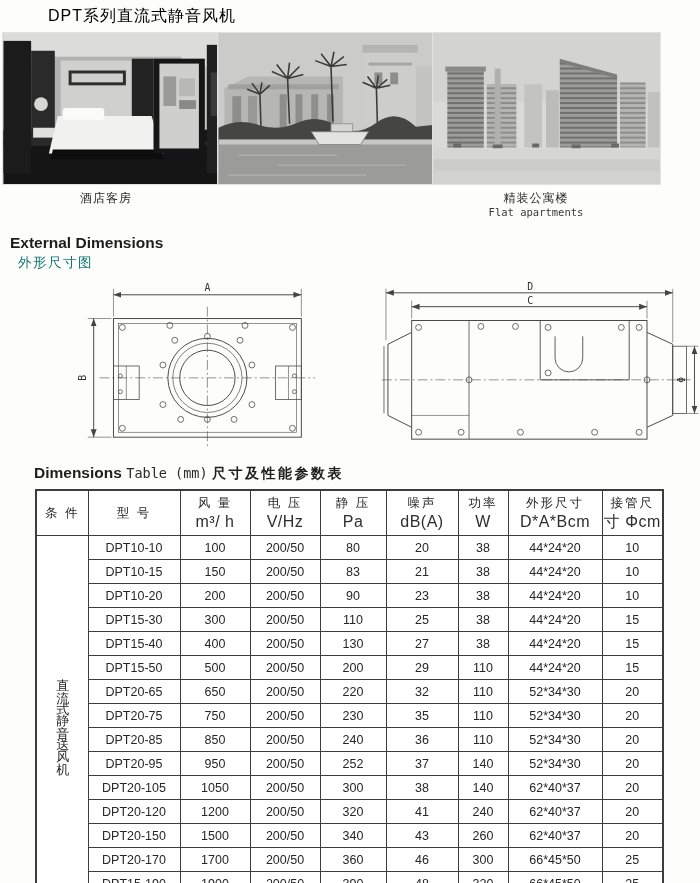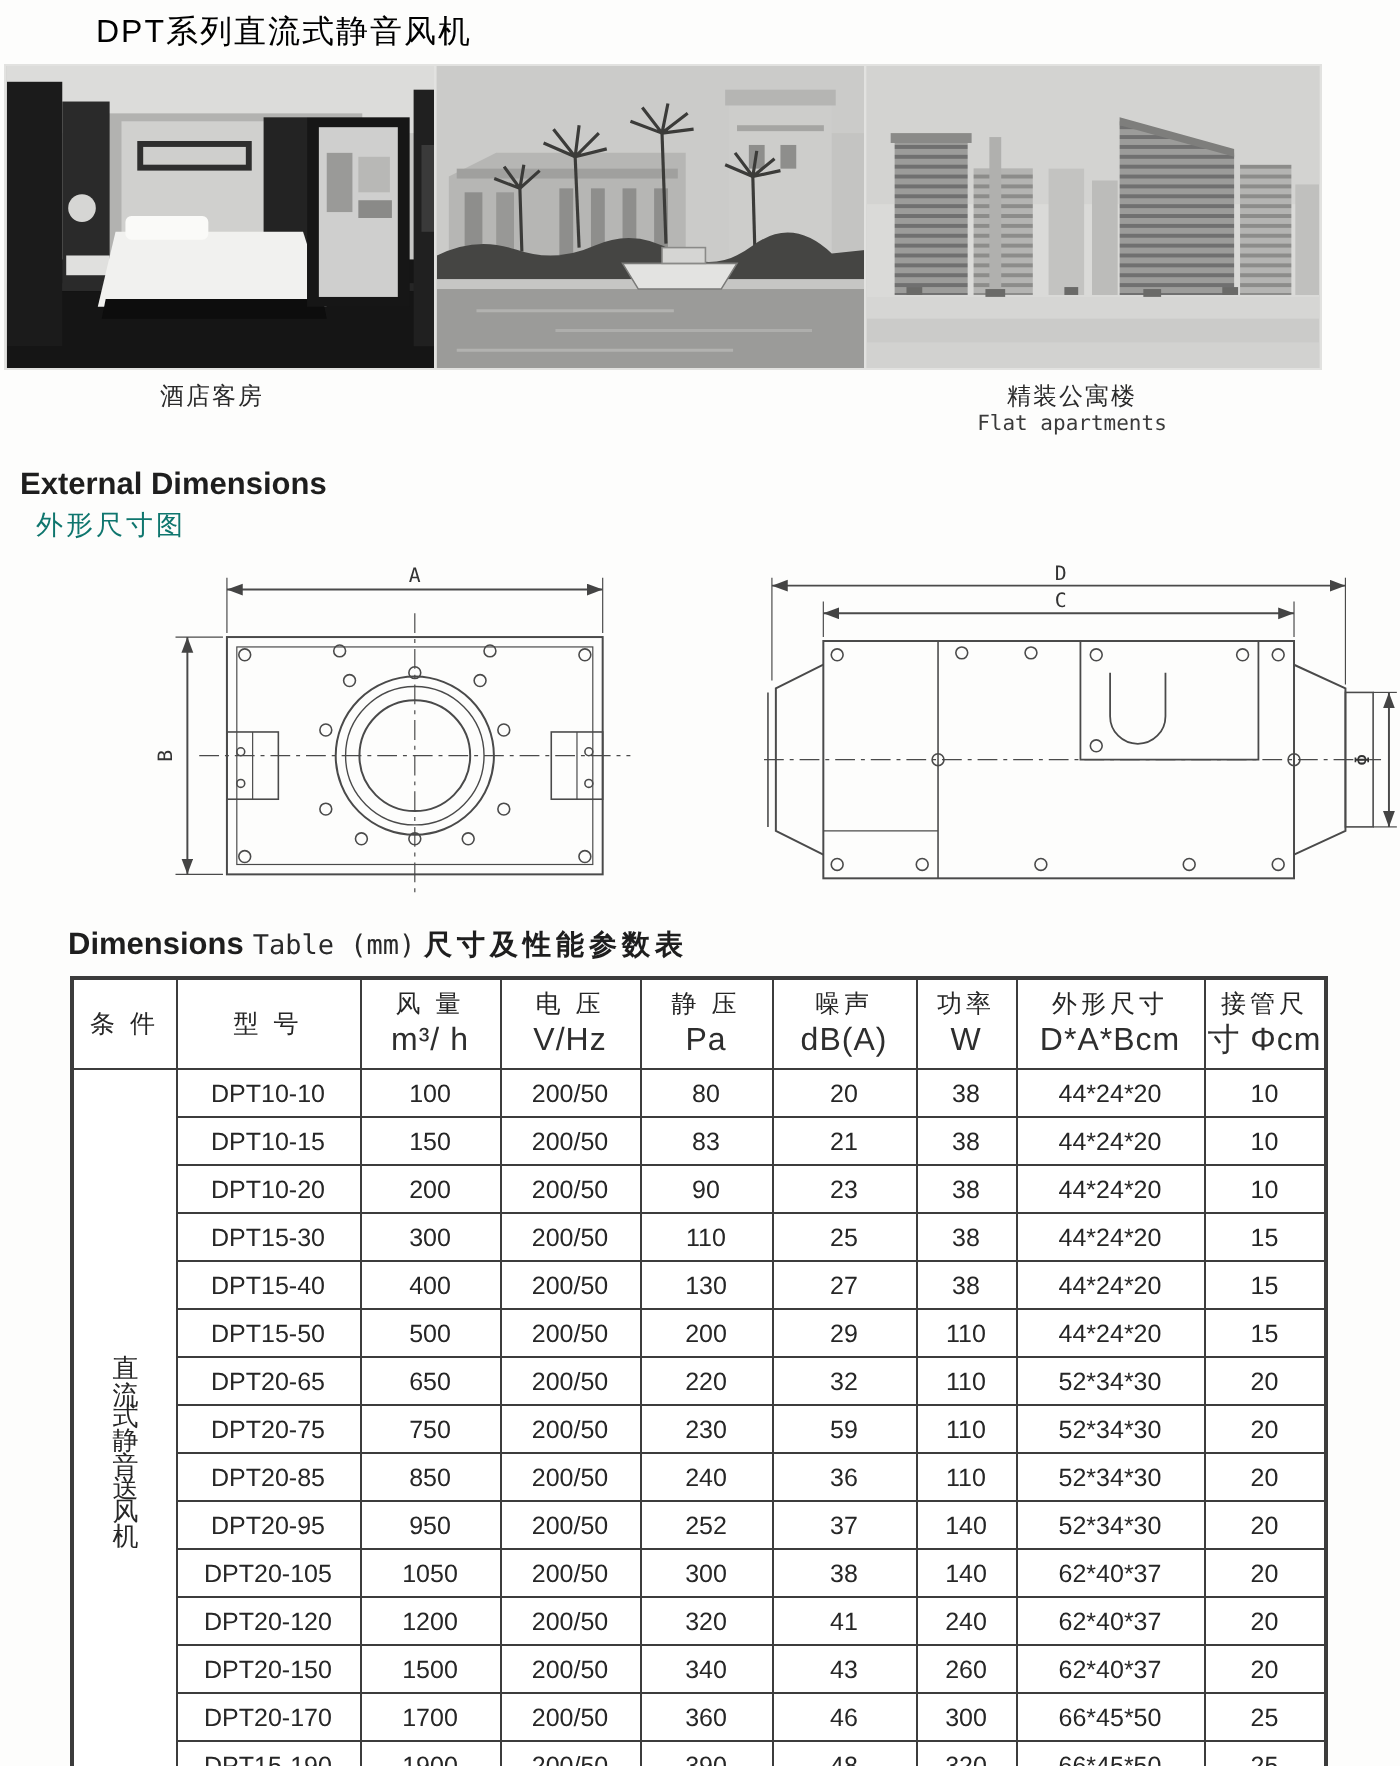--- a/index.html
+++ b/index.html
@@ -413,21 +413,21 @@
         <td>32</td>
         <td>110</td>
         <td>52*34*30</td>
         <td>20</td>
       </tr>
       <tr>
         <td>DPT20-75</td>
         <td>750</td>
         <td>200/50</td>
         <td>230</td>
-        <td>59</td>
+        <td>35</td>
         <td>110</td>
         <td>52*34*30</td>
         <td>20</td>
       </tr>
       <tr>
         <td>DPT20-85</td>
         <td>850</td>
         <td>200/50</td>
         <td>240</td>
         <td>36</td>

